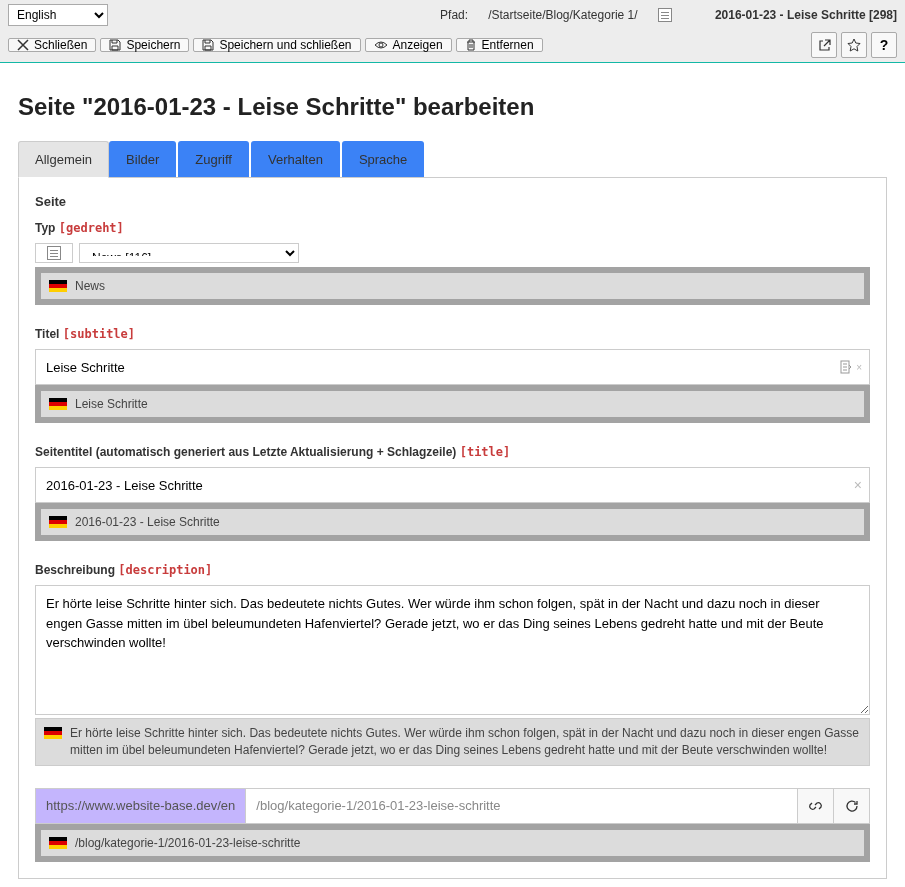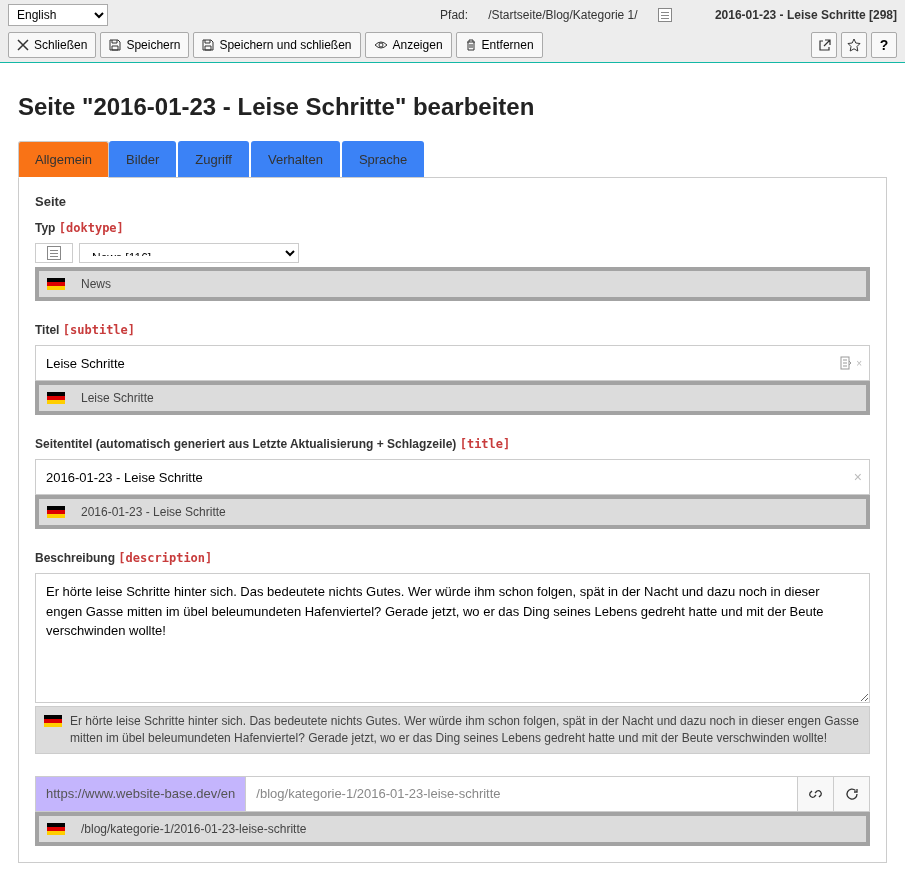--- a/index.html
+++ b/index.html
@@ -4,37 +4,37 @@
 <style>
 * { box-sizing: border-box; margin: 0; padding: 0; }
 body { font-family: Verdana, Arial, sans-serif; font-size: 12px; color: #333; background: #fff; width: 905px; }
 .topbar { background: #ededed; border-bottom: 1px solid #14b8a6; padding: 4px 8px; }
 .topbar-row1 { display: flex; align-items: center; justify-content: space-between; margin-bottom: 6px; }
 .lang-select { border: 1px solid #aaa; background: #fff; font-size: 12px; padding: 2px 4px; min-width: 100px; height: 22px; }
 .path { font-size: 12px; color: #333; display: flex; align-items: center; gap: 20px; }
 .path b { font-weight: bold; }
 .topbar-row2 { display: flex; align-items: center; justify-content: space-between; }
 .btn-group { display: flex; gap: 4px; }
-.btn { border: 1px solid #aaa; background: #f8f8f8; padding: 4px 8px; font-size: 12px; display: inline-flex; align-items: center; gap: 5px; cursor: pointer; border-radius: 2px; height: 26px; }
+.btn { border: 1px solid #aaa; background: #f8f8f8; padding: 4px 8px; font-size: 12px; display: inline-flex; align-items: center; gap: 5px; cursor: pointer; border-radius: 2px; height: 14px; }
 .icon-btn { border: 1px solid #aaa; background: #f8f8f8; width: 26px; height: 26px; display: inline-flex; align-items: center; justify-content: center; cursor: pointer; border-radius: 2px; }
 .content { padding: 12px 18px 30px 18px; }
 h1 { font-size: 24px; font-weight: 600; margin: 18px 0 20px 0; color: #222; }
 .tabs { display: flex; border-bottom: 1px solid #ccc; }
 .tab { padding: 10px 16px; border: 1px solid transparent; border-bottom: none; cursor: pointer; font-size: 13px; color: #333; }
-.tab.active { background: #f97316; border: 1px solid #ccc; border-bottom: 1px solid #fff; margin-bottom: -1px; border-radius: 3px 3px 0 0; }
+.tab.active { background: #e5e5e5; border: 1px solid #ccc; border-bottom: 1px solid #fff; margin-bottom: -1px; border-radius: 3px 3px 0 0; }
 .tab:not(.active) { background: #3b82f6; border-radius: 3px 3px 0 0; margin-right: 2px; }
 .tab-content { border: 1px solid #ccc; border-top: none; padding: 16px; }
 .section-title { font-size: 13px; font-weight: bold; margin-bottom: 12px; }
 .field { margin-bottom: 22px; }
 .field-label { font-weight: bold; font-size: 12px; margin-bottom: 8px; display: block; }
 .field-code { color: #c83c3c; font-family: monospace; font-weight: bold; font-size: 12px; }
 .type-row { display: flex; gap: 6px; align-items: stretch; margin-bottom: 4px; }
 .type-icon { border: 1px solid #ccc; width: 38px; display: flex; align-items: center; justify-content: center; background: #fff; }
 .type-select { border: 1px solid #ccc; padding: 6px 8px; font-size: 12px; min-width: 220px; height: 20px; background: #fff; }
-.lang-row { background: #dcdcdc; border: 4px solid #a3a3a3; padding: 6px 8px; display: flex; align-items: center; gap: 16px; font-size: 12px; color: #444; }
+.lang-row { background: #dcdcdc; border: 6px solid #a3a3a3; padding: 6px 8px; display: flex; align-items: center; gap: 8px; font-size: 12px; color: #444; }
 .flag-de { width: 18px; height: 12px; display: inline-block; background: linear-gradient(to bottom, #000 0%, #000 33.3%, #dd0000 33.3%, #dd0000 66.6%, #ffce00 66.6%, #ffce00 100%); flex-shrink: 0; }
 .input-wrap { position: relative; display: flex; align-items: stretch; margin-bottom: 0; }
 .text-input { border: 1px solid #ccc; padding: 8px 10px; font-size: 13px; width: 100%; height: 36px; }
 .input-icon-right { position: absolute; right: 8px; top: 50%; transform: translateY(-50%); color: #999; display: flex; align-items: center; gap: 4px; }
 .textarea { border: 1px solid #ccc; padding: 8px 10px; font-size: 13px; width: 100%; min-height: 130px; resize: vertical; line-height: 1.5; font-family: Verdana, Arial, sans-serif; }
 .lang-row-multi { background: #dcdcdc; border: 1px solid #ccc; padding: 6px 8px; display: flex; align-items: flex-start; gap: 8px; font-size: 12px; color: #444; line-height: 1.4; }
 .slug-row { display: flex; align-items: stretch; margin-bottom: 0; }
 .slug-prefix { border: 1px solid #ccc; border-right: none; background: #c4b5fd; padding: 8px 10px; font-size: 13px; color: #555; white-space: nowrap; display: flex; align-items: center; height: 36px; }
 .slug-input { border: 1px solid #ccc; padding: 8px 10px; font-size: 13px; flex: 1; height: 36px; color: #888; }
 .slug-btn { border: 1px solid #ccc; border-left: none; background: #f8f8f8; width: 36px; height: 36px; display: flex; align-items: center; justify-content: center; cursor: pointer; }
@@ -134,21 +134,21 @@
     <div class="tab">Verhalten</div>
     <div class="tab">Sprache</div>
   </div>
 
   <div class="tab-content">
     <div class="section-title">Seite</div>
 
     <div class="field">
       <label class="field-label">
         <span>Typ</span>
-        <span class="field-code">[doktype]</span>
+        <span class="field-code">[gedreht]</span>
       </label>
       <div class="type-row">
         <div class="type-icon">
           <span class="page-icon-small"></span>
         </div>
         <select class="type-select">
           <option>News [116]</option>
         </select>
       </div>
       <div class="lang-row">

